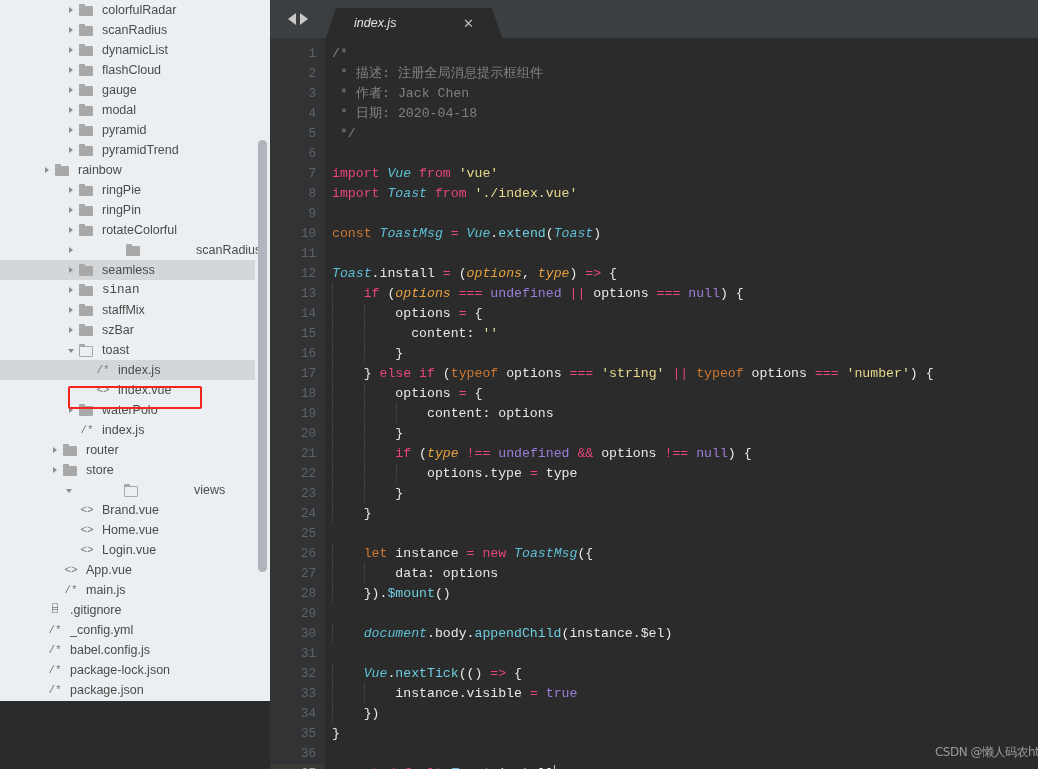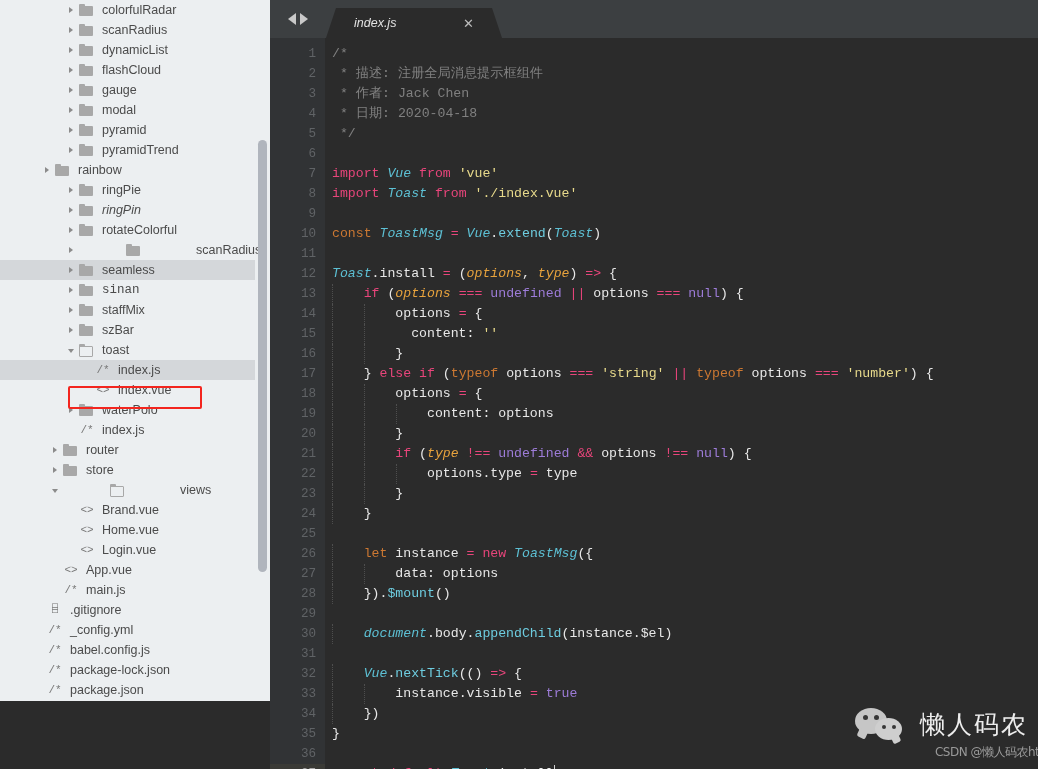--- a/index.html
+++ b/index.html
@@ -258,21 +258,21 @@
         <div class="row" style="padding-left: 42px;">
           <span class="arrow closed"></span>
           <span class="ic folder"></span>
           <span class="lbl">rainbow</span>
         </div>
         <div class="row" style="padding-left: 66px;">
           <span class="arrow closed"></span>
           <span class="ic folder"></span>
           <span class="lbl">ringPie</span>
         </div>
-        <div class="row" style="padding-left: 66px; font-style: italic;">
+        <div class="row" style="padding-left: 66px;">
           <span class="arrow closed"></span>
           <span class="ic folder"></span>
           <span class="lbl">ringPin</span>
         </div>
         <div class="row" style="padding-left: 66px;">
           <span class="arrow closed"></span>
           <span class="ic folder"></span>
           <span class="lbl">rotateColorful</span>
         </div>
         <div class="row" style="padding-left: 66px; gap: 47px;">
@@ -328,21 +328,21 @@
         <div class="row" style="padding-left: 50px;">
           <span class="arrow closed"></span>
           <span class="ic folder"></span>
           <span class="lbl">router</span>
         </div>
         <div class="row" style="padding-left: 50px;">
           <span class="arrow closed"></span>
           <span class="ic folder"></span>
           <span class="lbl">store</span>
         </div>
-        <div class="row" style="padding-left: 50px; gap: 47px;">
+        <div class="row" style="padding-left: 64px; gap: 47px;">
           <span class="arrow open"></span>
           <span class="ic folderopen"></span>
           <span class="lbl">views</span>
         </div>
         <div class="row" style="padding-left: 66px;">
           <span class="arrow"></span>
           <span class="ic vue">&lt;&gt;</span>
           <span class="lbl">Brand.vue</span>
         </div>
         <div class="row" style="padding-left: 66px;">
@@ -455,31 +455,20 @@
           <div class="cl"><span class="ln">32</span><span class="indent" style="left: 62px;"></span><span class="src">    <span class="c-cls">Vue</span><span class="c-id">.</span><span class="c-tealf">nextTick</span><span class="c-id">(</span><span class="c-id">(</span><span class="c-id">)</span> <span class="c-pink">=&gt;</span> <span class="c-id">{</span></span></div>
           <div class="cl"><span class="ln">33</span><span class="indent" style="left: 62px;"></span><span class="indent" style="left: 93.8px;"></span><span class="src">        <span class="c-id">instance</span><span class="c-id">.</span><span class="c-id">visible</span> <span class="c-pink">=</span> <span class="c-purple">true</span></span></div>
           <div class="cl"><span class="ln">34</span><span class="indent" style="left: 62px;"></span><span class="src">    <span class="c-id">}</span><span class="c-id">)</span></span></div>
           <div class="cl"><span class="ln">35</span><span class="src"><span class="c-id">}</span></span></div>
           <div class="cl"><span class="ln">36</span><span class="src"></span></div>
           <div class="cl"><span class="ln cur">37</span><span class="src"><span class="c-kw2">export</span> <span class="c-kw2">default</span> <span class="c-cls">Toast</span><span class="c-id">.</span><span class="c-id">install</span><span class="caret"></span></span></div>
         </div>
     </div>
 
     <div class="wm">
-      <div class="wm-row">
-        <div class="wechat">
-          <div class="b1"></div>
-          <div class="d" style="left:8px;top:9px;width:5px;height:5px;"></div>
-          <div class="d" style="left:19px;top:9px;width:5px;height:5px;"></div>
-          <div class="b2"></div>
-          <div class="d" style="left:27px;top:19px;width:4px;height:4px;"></div>
-          <div class="d" style="left:37px;top:19px;width:4px;height:4px;"></div>
-        </div>
-        <div class="wm-name">懒人码农</div>
-      </div>
       <div class="wm-sub">
         <span class="ov">CSDN @懒人码农</span>
         <span class="ov"><span>https://blog.csdn.net/weixin_43001</span></span>
       </div>
     </div>
 
   </div>
 </div>
 
 </body></html>

